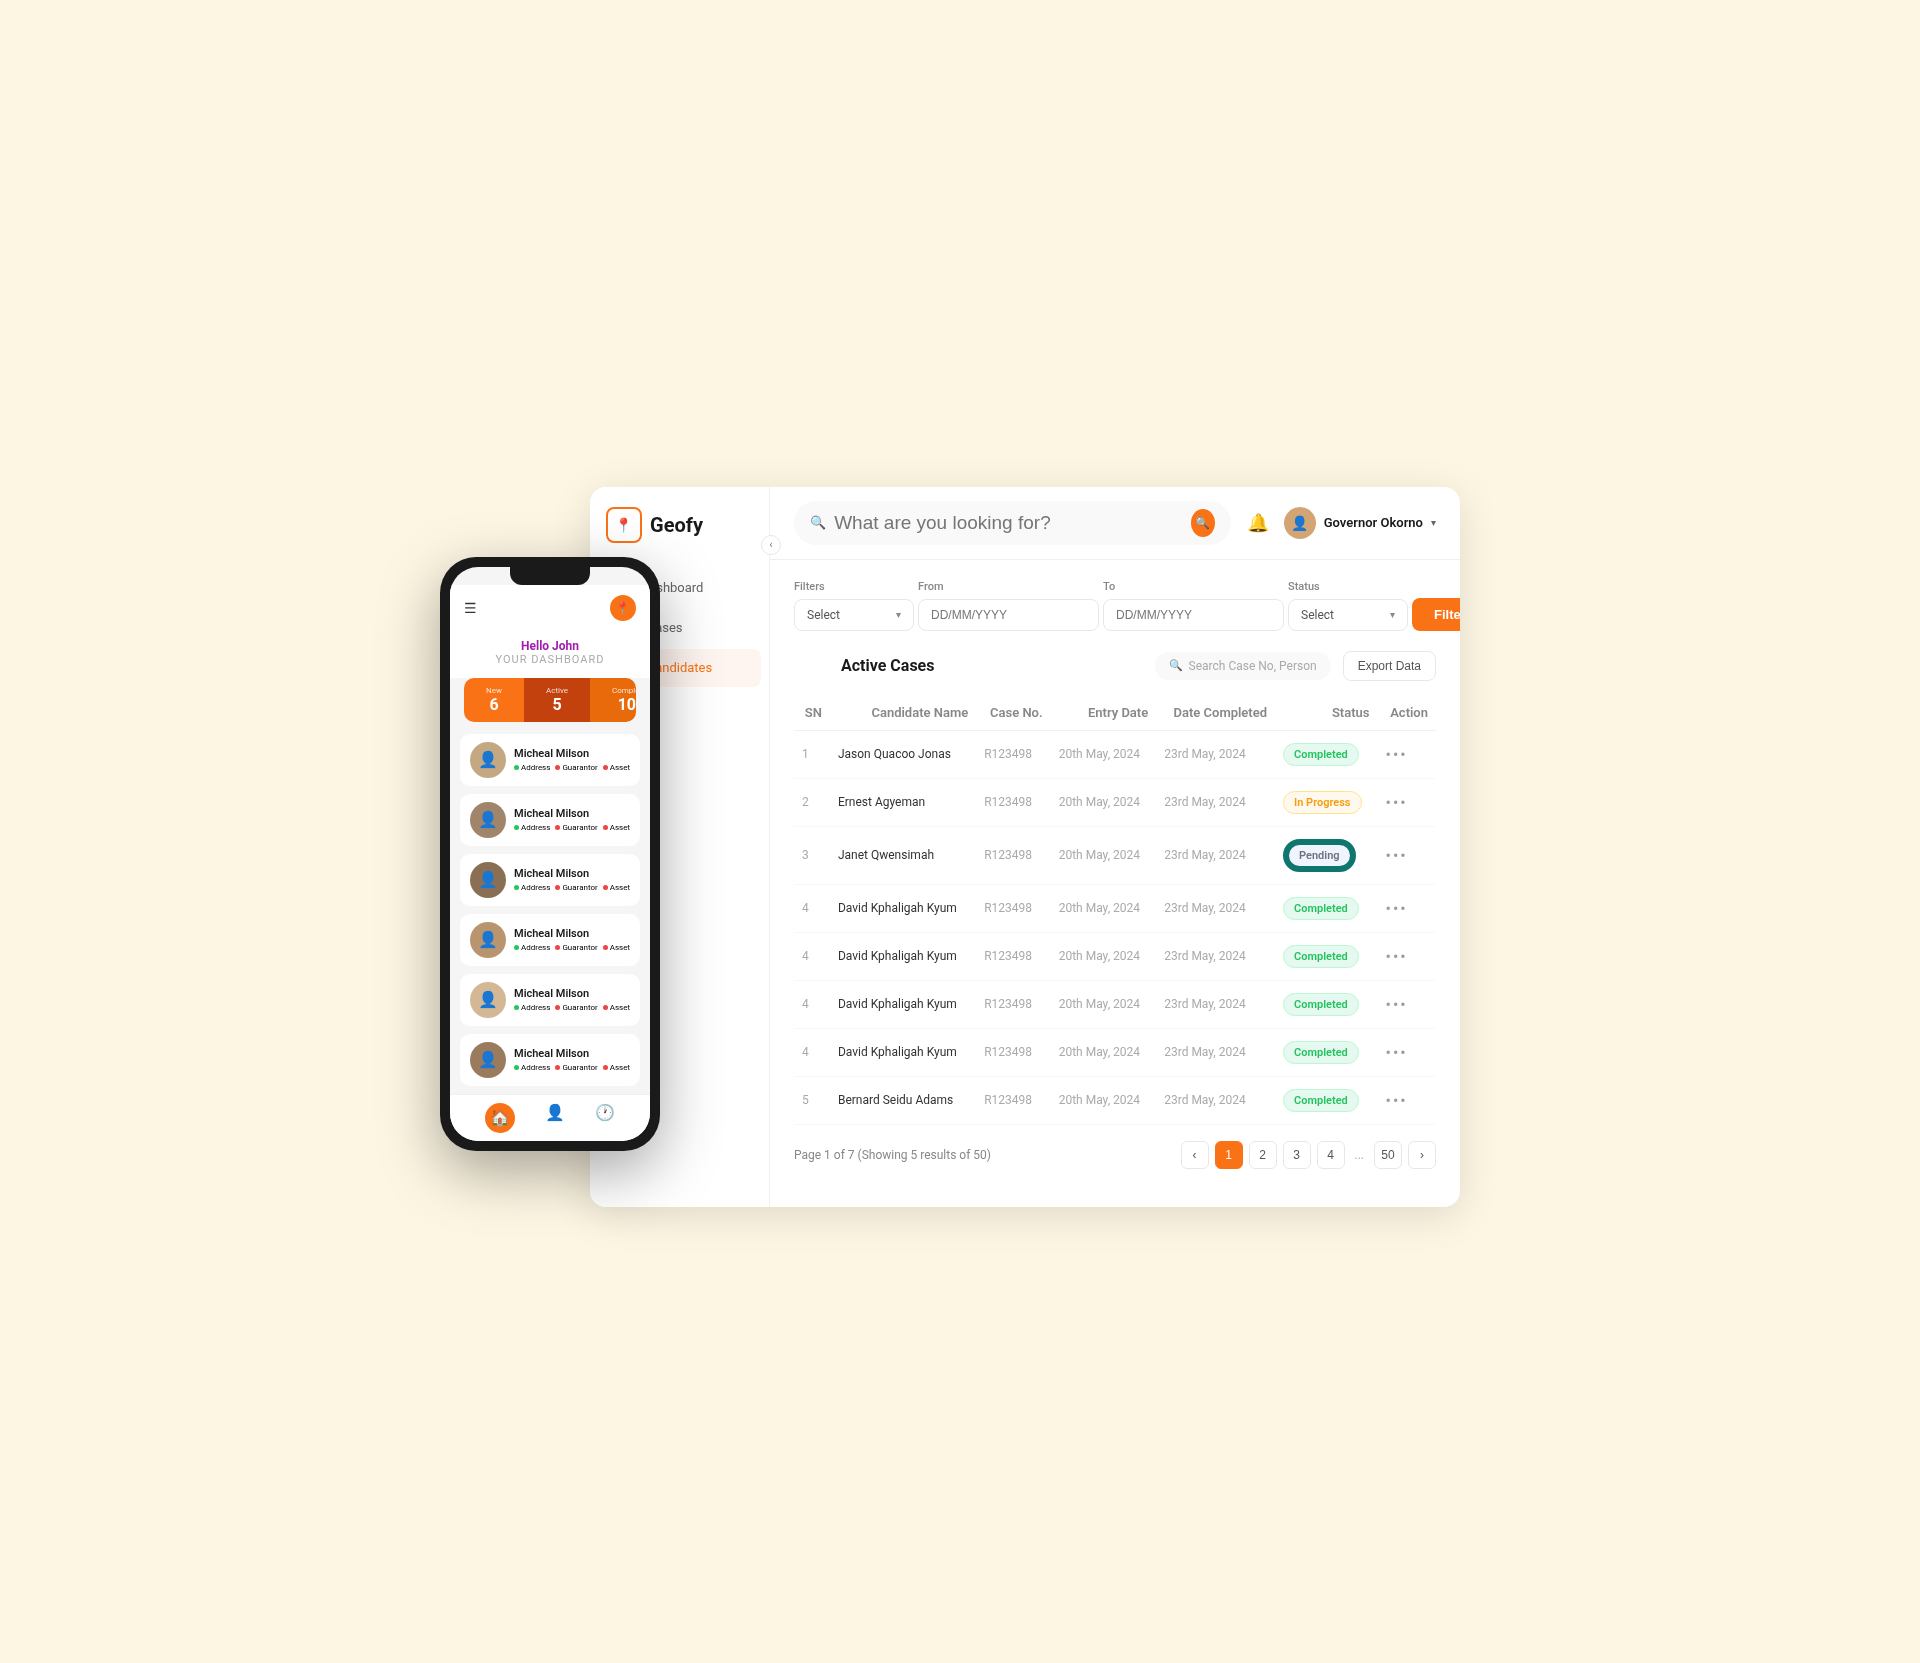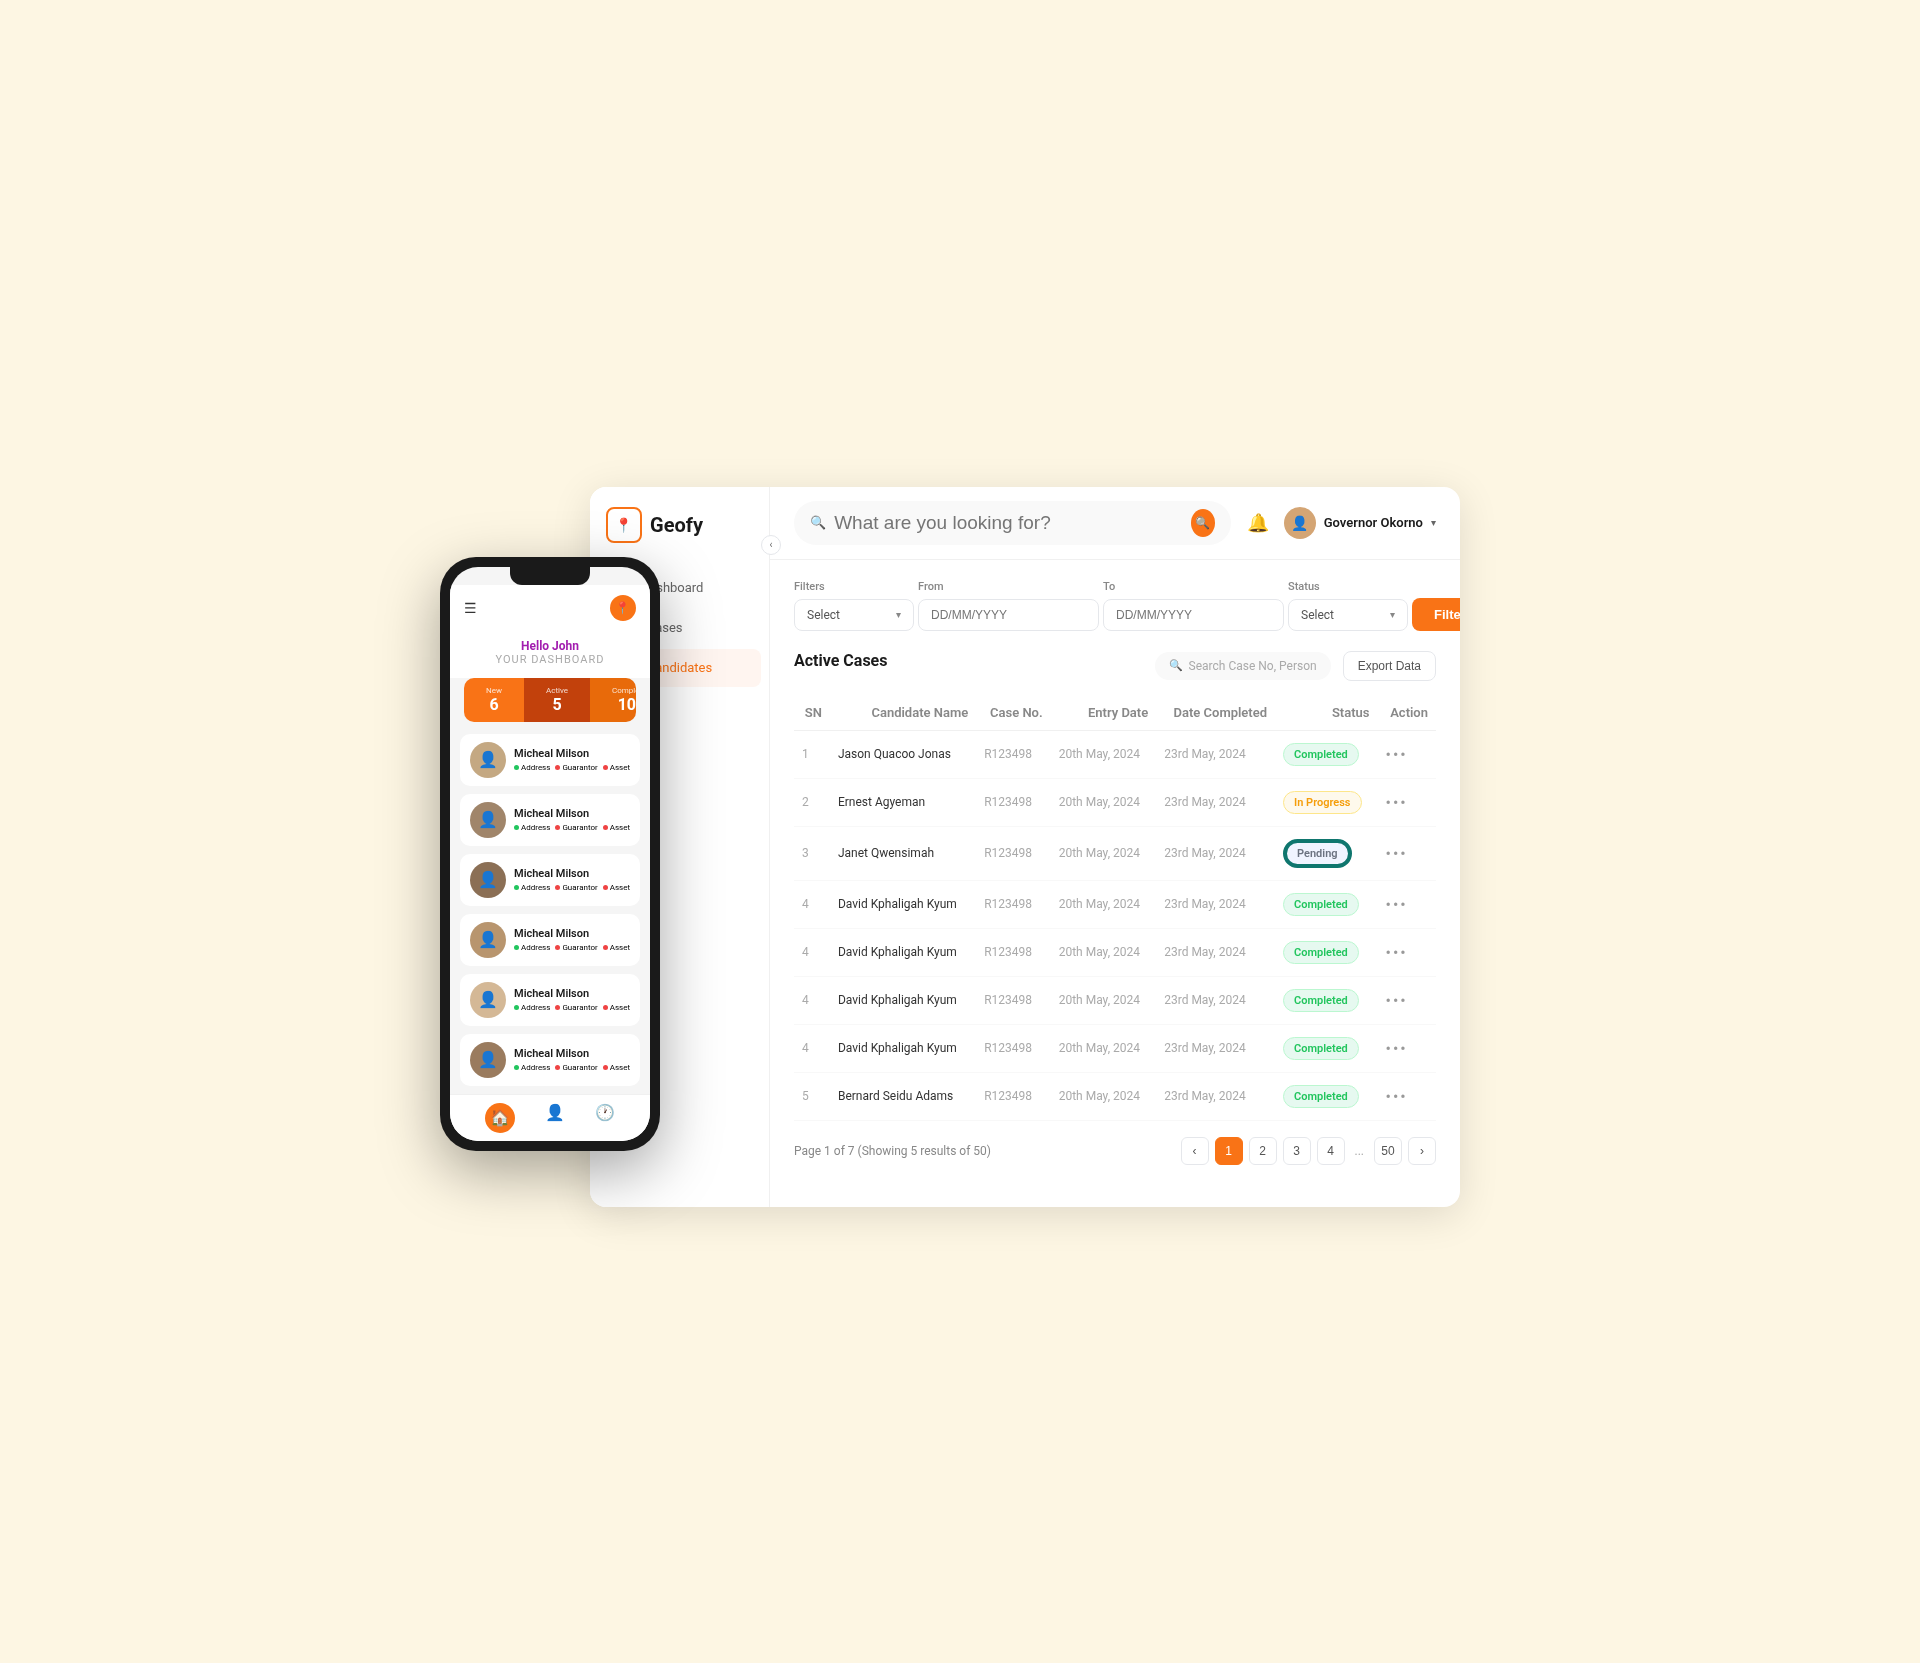--- a/index.html
+++ b/index.html
@@ -218,23 +218,24 @@
       border: none;
       border-radius: 8px;
       padding: 9px 22px;
       font-size: 13px;
       font-weight: 600;
       cursor: pointer;
     }
     
     .table-header-row {
       display: flex;
-      align-items: flex-start;
+      align-items: center;
       justify-content: space-between;
       margin-bottom: 14px;
+      margin-left: 47px;
     }
     .table-title { font-size: 16px; font-weight: 700; color: #1a1a1a; }
     .table-actions { display: flex; align-items: center; gap: 12px; }
     .search-case {
       display: flex;
       align-items: center;
       gap: 6px;
       background: #f9f9f9;
       border-radius: 20px;
       padding: 7px 14px;
@@ -271,21 +272,21 @@
     }
     .badge {
       display: inline-block;
       padding: 4px 10px;
       border-radius: 20px;
       font-size: 11px;
       font-weight: 600;
     }
     .badge-completed { background: #e6f9f0; color: #22c55e; border: 1px solid #bbf7d0; }
     .badge-inprogress { background: #fef9ec; color: #f59e0b; border: 1px solid #fde68a; }
-    .badge-pending { background: #f0f4ff; color: #6b7280; border: 4px solid #0f766e; }
+    .badge-pending { background: #f0f4ff; color: #6b7280; border: 6px solid #0f766e; }
     .action-dots { color: #999; font-size: 16px; cursor: pointer; letter-spacing: 2px; }
     
     .pagination {
       display: flex;
       align-items: center;
       justify-content: space-between;
       margin-top: 16px;
       font-size: 12px;
       color: #888;
     }

